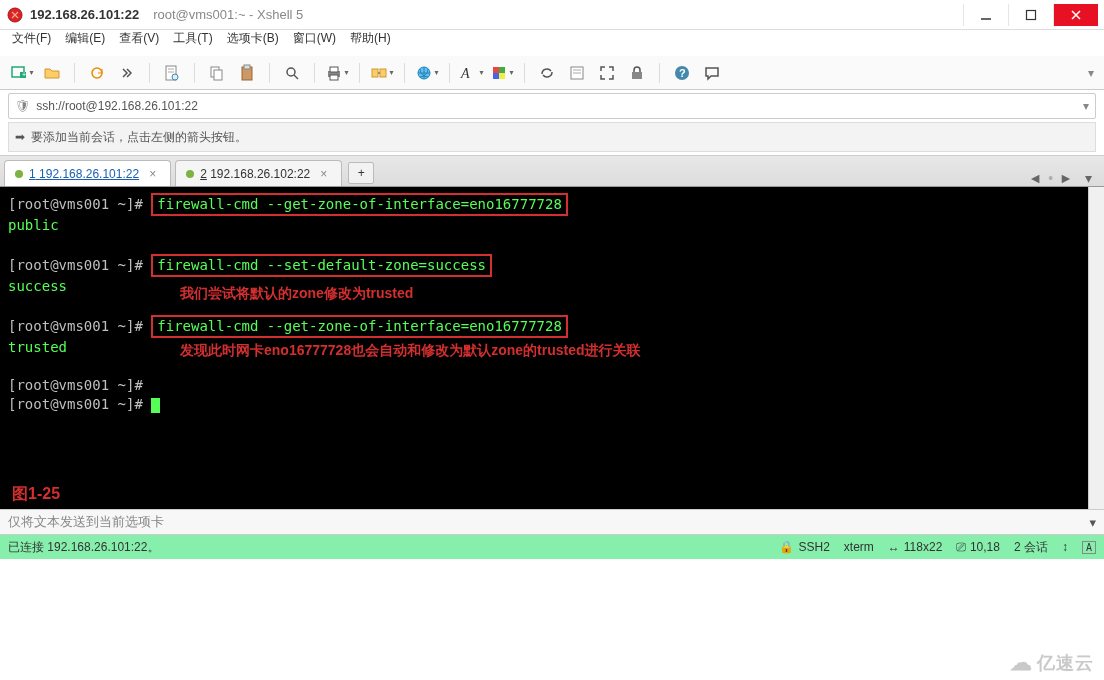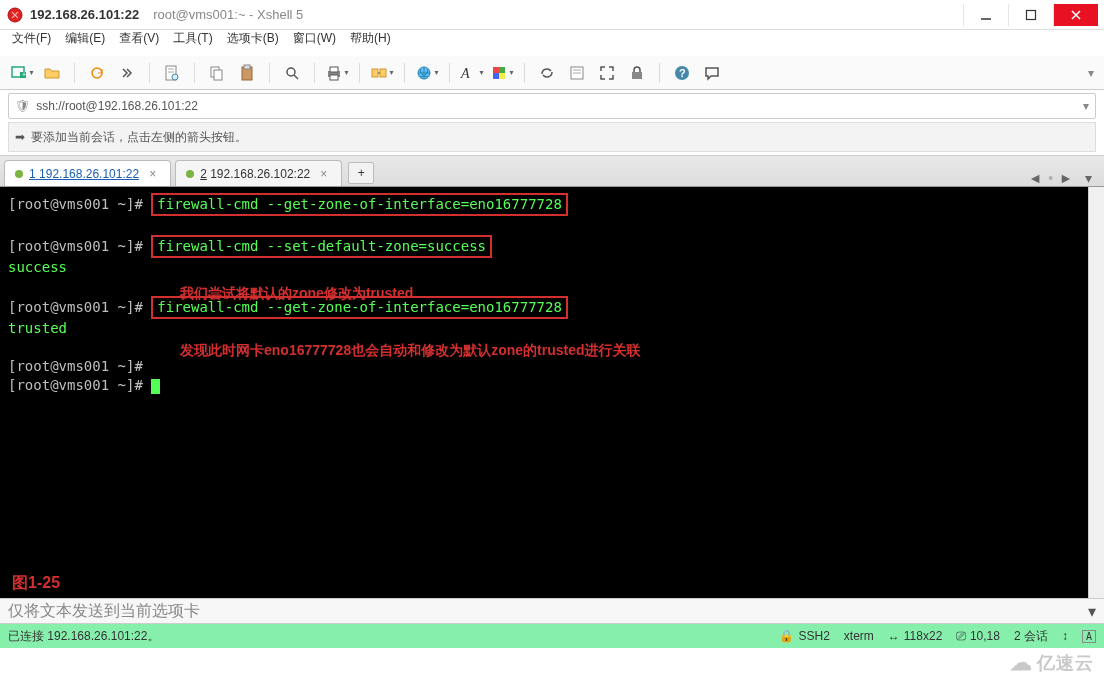--- a/index.html
+++ b/index.html
@@ -92,21 +92,21 @@
 .tab .label { }
 .tab.active .label { text-decoration: underline; color: #1a5fb4; }
 .tab .close { color: #888; font-size: 12px; margin-left: 4px; }
 .tab-add {
   width: 26px; height: 22px; border:1px solid #bbb; display:flex; align-items:center; justify-content:center; background:#f2f2f2; border-radius:2px;
   margin-left: 2px; margin-bottom: 2px;
 }
 .navarrows { margin-left: auto; margin-right: 8px; font-size: 14px; color:#666; display:flex; gap:6px; }
 .terminal-wrap {
   position: relative;
-  height: 411px;
+  height: 322px;
   display: flex;
 }
 .terminal {
   background: #000;
   color: #b0b0b0;
   font-family: "DejaVu Sans Mono", "Courier New", monospace;
   font-size: 14px;
   line-height: 19px;
   padding: 6px 8px;
   flex: 1;
@@ -143,21 +143,21 @@
   font-family: "Microsoft YaHei", sans-serif;
 }
 .sendbar {
   height: 26px;
   background: #f7f7f7;
   border-top: 1px solid #ccc;
   border-bottom: 1px solid #ccc;
   display: flex;
   align-items: center;
   padding: 4px 8px;
-  font-size: 16px;
+  font-size: 13px;
   color: #888;
 }
 .sendbar .dd { margin-left: auto; color:#555; }
 .statusbar {
   height: 24px;
   display: flex;
   align-items: center;
   padding: 0 8px;
   font-size: 12px;
   background: #86efac;
@@ -385,20 +385,21 @@
     <span>◄</span>
     <span style="opacity:.4">•</span>
     <span>►</span>
     <span style="margin-left:6px">▾</span>
   </div>
 </div>
 
 <div class="terminal-wrap">
   <div class="terminal">
     <div><span class="prompt">[root@vms001 ~]#</span> <span class="cmd-boxed">firewall-cmd --get-zone-of-interface=eno16777728</span></div>
+    <div><span class="output-green">public</span></div>
     <div style="height:19px"></div>
     <div><span class="prompt">[root@vms001 ~]#</span> <span class="cmd-boxed">firewall-cmd --set-default-zone=success</span></div>
     <div><span class="output-green">success</span></div>
     <div class="annot" style="top:97px; left:180px;">我们尝试将默认的zone修改为trusted</div>
     <div style="height:19px"></div>
     <div><span class="prompt">[root@vms001 ~]#</span> <span class="cmd-boxed">firewall-cmd --get-zone-of-interface=eno16777728</span></div>
     <div><span class="output-green">trusted</span></div>
     <div class="annot" style="top:154px; left:180px;">发现此时网卡eno16777728也会自动和修改为默认zone的trusted进行关联</div>
     <div style="height:19px"></div>
     <div><span class="prompt">[root@vms001 ~]#</span> </div>

